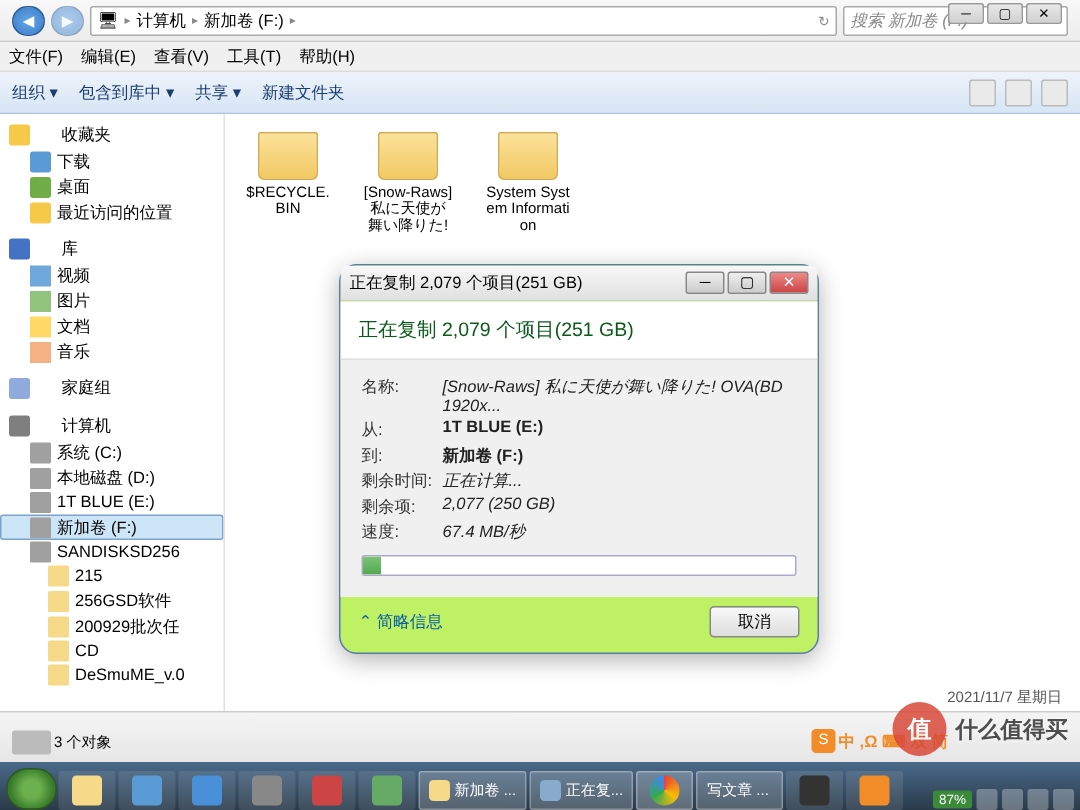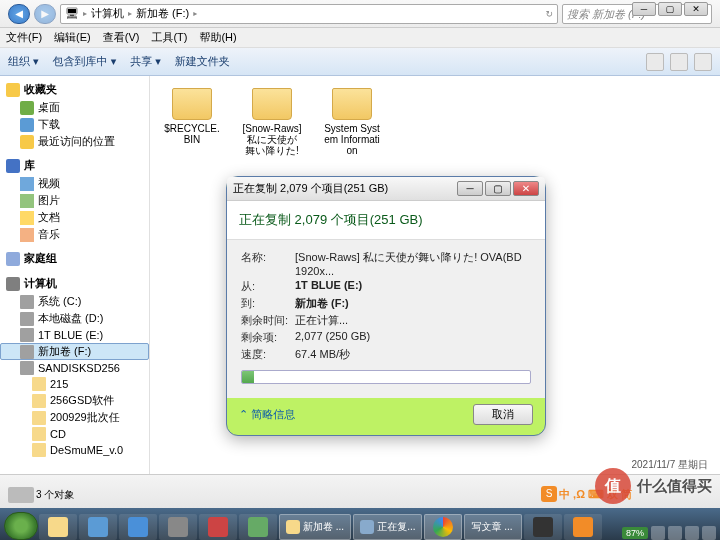--- a/index.html
+++ b/index.html
@@ -24,21 +24,21 @@
 
 .toolbar { height: 28px; background: linear-gradient(#eef3fa,#d6e5f5); border-bottom: 1px solid #b0c4de; display: flex; align-items: center; padding: 0 8px; gap: 14px; font-size: 11px; color: #1a3e6e; }
 .toolbar span { cursor: pointer; }
 .toolbar .tb-icons { margin-left: auto; display: flex; gap: 6px; }
 .tb-icon { width: 18px; height: 18px; background: #eaeaea; border: 1px solid #bbb; border-radius: 2px; }
 
 
 .main { display: flex; height: 398px; }
 .sidebar { width: 150px; background: #fff; border-right: 1px solid #e0e0e0; overflow-y: auto; padding: 4px 0; }
 .sb-group { margin-bottom: 6px; }
-.sb-head { display: flex; align-items: center; gap: 4px; padding: 2px 6px; font-size: 11px; font-weight: bold; }
+.sb-head { display: flex; align-items: center; gap: 21px; padding: 2px 6px; font-size: 11px; }
 .sb-item { display: flex; align-items: center; gap: 4px; padding: 1px 6px 1px 20px; font-size: 11px; cursor: pointer; white-space: nowrap; overflow: hidden; }
 .sb-item.sel { background: #cde6f7; border: 1px solid #7da2ce; border-radius: 2px; padding: 0 5px 0 19px; }
 .sb-icon { width: 14px; height: 14px; display: inline-block; }
 .ic-fav { background: #f7c948; border-radius: 2px; }
 .ic-dl { background: #5b9bd5; border-radius: 2px; }
 .ic-desk { background: #70ad47; border-radius: 2px; }
 .ic-lib { background: #4472c4; border-radius: 2px; }
 .ic-vid { background: #6fa8dc; }
 .ic-pic { background: #93c47d; }
 .ic-doc { background: #ffd966; }
@@ -63,21 +63,21 @@
 .dlg-title .dlg-btns { margin-left: auto; display: flex; gap: 2px; }
 .dlg-btn { width: 26px; height: 15px; border: 1px solid #888; border-radius: 2px; font-size: 10px; text-align: center; line-height: 13px; cursor: pointer; }
 .dlg-btn.min { background: linear-gradient(#eee,#ccc); }
 .dlg-btn.max { background: linear-gradient(#eee,#ccc); }
 .dlg-btn.close { background: linear-gradient(#e88,#c44); color: #fff; }
 .dlg-head { background: #fff; padding: 10px 12px; font-size: 13px; color: #0a5a1a; border-bottom: 1px solid #ddd; }
 .dlg-body { padding: 10px 14px; font-size: 11px; background: #f0f0f0; }
 .dlg-row { display: flex; margin-bottom: 2px; }
 .dlg-label { width: 54px; color: #333; }
 .dlg-val { flex: 1; color: #222; font-weight: bold; }
-.dlg-val.norm { font-weight: normal; }
+.dlg-val.norm { font-weight: normal; font-style: italic; }
 .progress { height: 14px; background: #fff; border: 1px solid #aac; border-radius: 2px; margin: 8px 0 4px; overflow: hidden; }
 .progress-fill { height: 100%; width: 4%; background: linear-gradient(#7cc576,#54a84e); }
 .dlg-foot { display: flex; align-items: center; padding: 6px 12px 10px; }
 .dlg-more { color: #0a5aaa; font-size: 11px; cursor: pointer; display: flex; align-items: center; gap: 3px; }
 .dlg-cancel { margin-left: auto; padding: 2px 18px; background: linear-gradient(#f8f8f8,#ddd); border: 1px solid #888; border-radius: 3px; font-size: 11px; cursor: pointer; }
 
 
 .taskbar { position: absolute; bottom: 0; left: 0; right: 0; height: 32px; background: linear-gradient(#4a6a8a,#2a3a4a); display: flex; align-items: flex-end; padding: 0 4px; }
 .start-btn { width: 34px; height: 28px; background: radial-gradient(circle,#6ab04c 30%,#3a7a2c 70%); border-radius: 14px; border: 1px solid #2a5a1c; cursor: pointer; }
 .tb-pin { width: 38px; height: 26px; margin: 0 1px; background: rgba(255,255,255,0.1); border-radius: 2px; cursor: pointer; display:flex;align-items:center;justify-content:center; }
@@ -142,26 +142,26 @@
 </div>
 
 <div class="main">
   <div class="sidebar">
     <div class="sb-group">
       <div class="sb-head">
           <span class="sb-icon ic-fav"></span>
           <span>收藏夹</span>
         </div>
       <div class="sb-item">
+          <span class="sb-icon ic-dl"></span>
+          <span>下载</span>
+        </div>
+      <div class="sb-item">
           <span class="sb-icon ic-desk"></span>
           <span>桌面</span>
-        </div>
-      <div class="sb-item">
-          <span class="sb-icon ic-dl"></span>
-          <span>下载</span>
         </div>
       <div class="sb-item">
           <span class="sb-icon ic-fav"></span>
           <span>最近访问的位置</span>
         </div>
     </div>
     <div class="sb-group">
       <div class="sb-head">
           <span class="sb-icon ic-lib"></span>
           <span>库</span>

